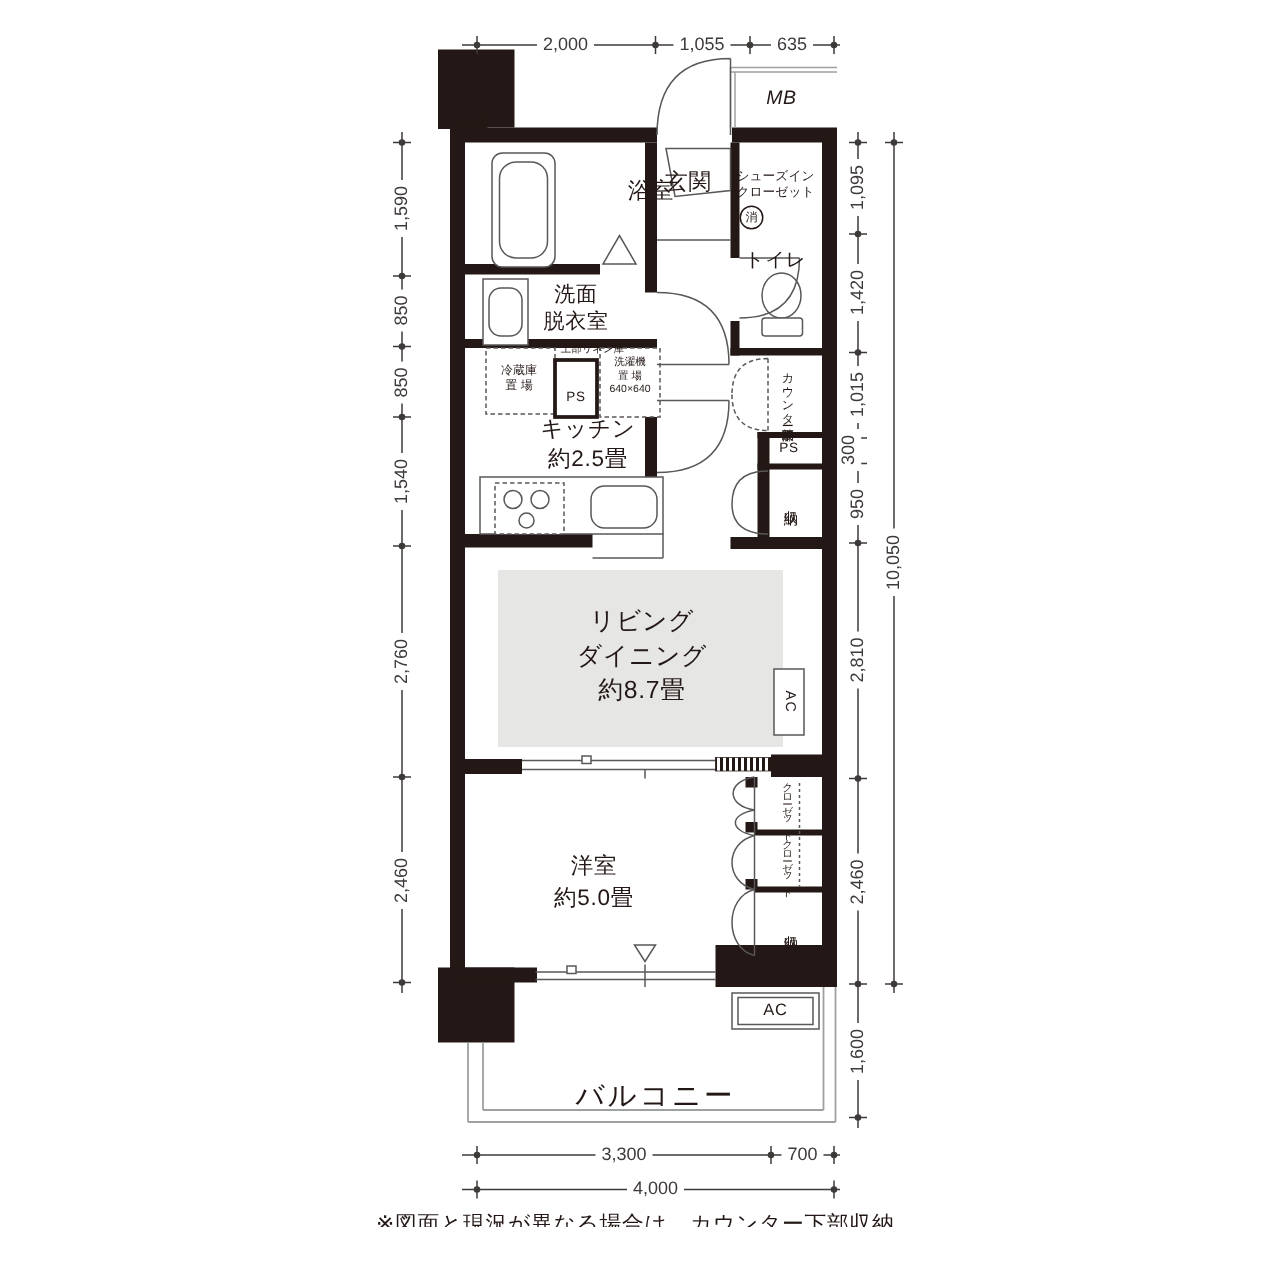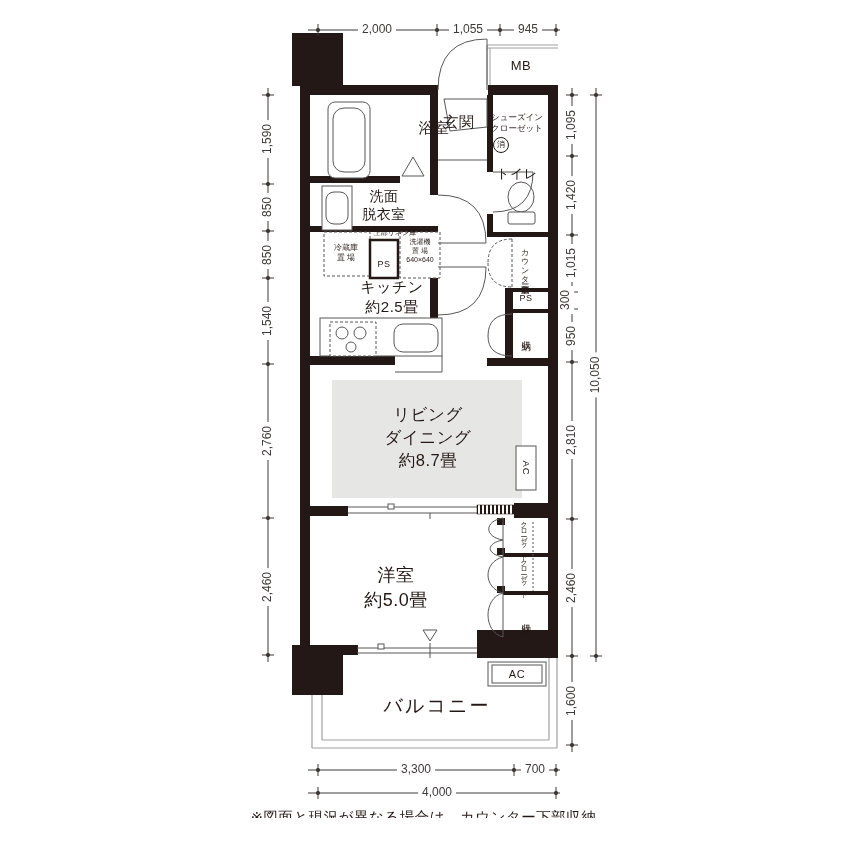--- a/index.html
+++ b/index.html
@@ -154,41 +154,41 @@
         <circle cx="572" cy="519" r="1.7"></circle>
         <circle cx="572" cy="656" r="1.7"></circle>
         <circle cx="572" cy="745" r="1.7"></circle>
     <circle cx="596" cy="95" r="1.7"></circle>
         <circle cx="596" cy="656" r="1.7"></circle>
   </g>
 </svg>
 
 <span class="lbl dim" style="left:377px;top:30px;">2,000</span>
 <span class="lbl dim" style="left:468px;top:30px;text-align:right;">1,055</span>
-<span class="lbl dim" style="left:528px;top:30px;">945</span>
+<span class="lbl dim" style="left:528px;top:30px;">635</span>
 <span class="lbl dim" style="left:416px;top:770px;">3,300</span>
 <span class="lbl dim" style="left:535px;top:770px;">700</span>
 <span class="lbl dim" style="left:437px;top:793px;">4,000</span>
 <span class="lbl dim rot" style="left:268px;top:139px;">1,590</span>
 <span class="lbl dim rot" style="left:268px;top:207px;">850</span>
 <span class="lbl dim rot" style="left:268px;top:255px;">850</span>
 <span class="lbl dim rot" style="left:268px;top:321px;">1,540</span>
 <span class="lbl dim rot" style="left:268px;top:441px;">2,760</span>
 <span class="lbl dim rot" style="left:268px;top:587px;">2,460</span>
 <span class="lbl dim rot" style="left:572px;top:125px;">1,095</span>
 <span class="lbl dim rot" style="left:572px;top:195px;">1,420</span>
 <span class="lbl dim rot" style="left:572px;top:263px;">1,015</span>
 <span class="lbl dim rot" style="left:566px;top:300px;">300</span>
 <span class="lbl dim rot" style="left:572px;top:336px;">950</span>
 <span class="lbl dim rot" style="left:572px;top:440px;">2,810</span>
 <span class="lbl dim rot" style="left:572px;top:588px;">2,460</span>
 <span class="lbl dim rot" style="left:572px;top:701px;">1,600</span>
 <span class="lbl dim rot" style="left:596px;top:375px;">10,050</span>
 
-<span class="lbl" style="left:521px;top:66px;font-size:13px;">MB</span>
+<span class="lbl" style="left:521px;top:66px;font-size:13px;font-style:italic;">MB</span>
 <span class="lbl" style="left:394px;top:128px;font-size:15px;margin-left:40px;">浴室</span>
 <span class="lbl" style="left:459px;top:122px;font-size:15px;text-align:center;">玄関</span>
 <span class="lbl" style="left:517px;top:123px;font-size:8.5px;letter-spacing:0;">シューズイン
 クローゼット</span>
 <span class="badge" style="left:501px;top:145px;">消</span>
 <span class="lbl" style="left:517px;top:174px;font-size:13px;">トイレ</span>
 <span class="lbl" style="left:384px;top:205px;font-size:14px;">洗面
 脱衣室</span>
 <span class="lbl" style="left:395px;top:233px;font-size:7px;letter-spacing:0;">上部リネン庫</span>
 <span class="lbl" style="left:346px;top:253px;font-size:8px;letter-spacing:0;">冷蔵庫
@@ -199,23 +199,23 @@
 640×640</span>
 <span class="lbl" style="left:392px;top:296px;font-size:15px;">キッチン
 約2.5畳</span>
 <span class="lbl vert" style="left:524px;top:261px;font-size:8px;height:46px;letter-spacing:0;">カウンター下部収納</span>
 <span class="lbl" style="left:526px;top:299px;font-size:9px;">PS</span>
 <span class="lbl vert" style="left:526px;top:334px;font-size:9.5px;">収納</span>
 <span class="lbl" style="left:428px;top:438px;font-size:16.5px;line-height:1.4;">リビング
 ダイニング
 約8.7畳</span>
 <span class="lbl vert" style="left:526px;top:468px;font-size:9.5px;">AC</span>
-<span class="lbl" style="left:396px;top:588px;font-size:18px;line-height:1.4;">洋室
+<span class="lbl" style="left:396px;top:588px;font-size:15px;line-height:1.4;">洋室
 約5.0畳</span>
 <span class="lbl vert" style="left:524px;top:536px;font-size:7px;letter-spacing:0;">クローゼット</span>
 <span class="lbl vert" style="left:524px;top:574px;font-size:7px;letter-spacing:0;">クローゼット</span>
 <span class="lbl vert" style="left:526px;top:617px;font-size:9.5px;">収納</span>
-<span class="lbl" style="left:437px;top:706px;font-size:19px;letter-spacing:2px;">バルコニー</span>
+<span class="lbl" style="left:437px;top:732px;font-size:19px;letter-spacing:2px;">バルコニー</span>
 <span class="lbl" style="left:517px;top:674px;font-size:11px;">AC</span>
 
 <span class="lbl note" style="left:431px;top:817px;">※図面と現況が異なる場合は、カウンター下部収納。</span>
 
 </div>
 
 </body></html>

